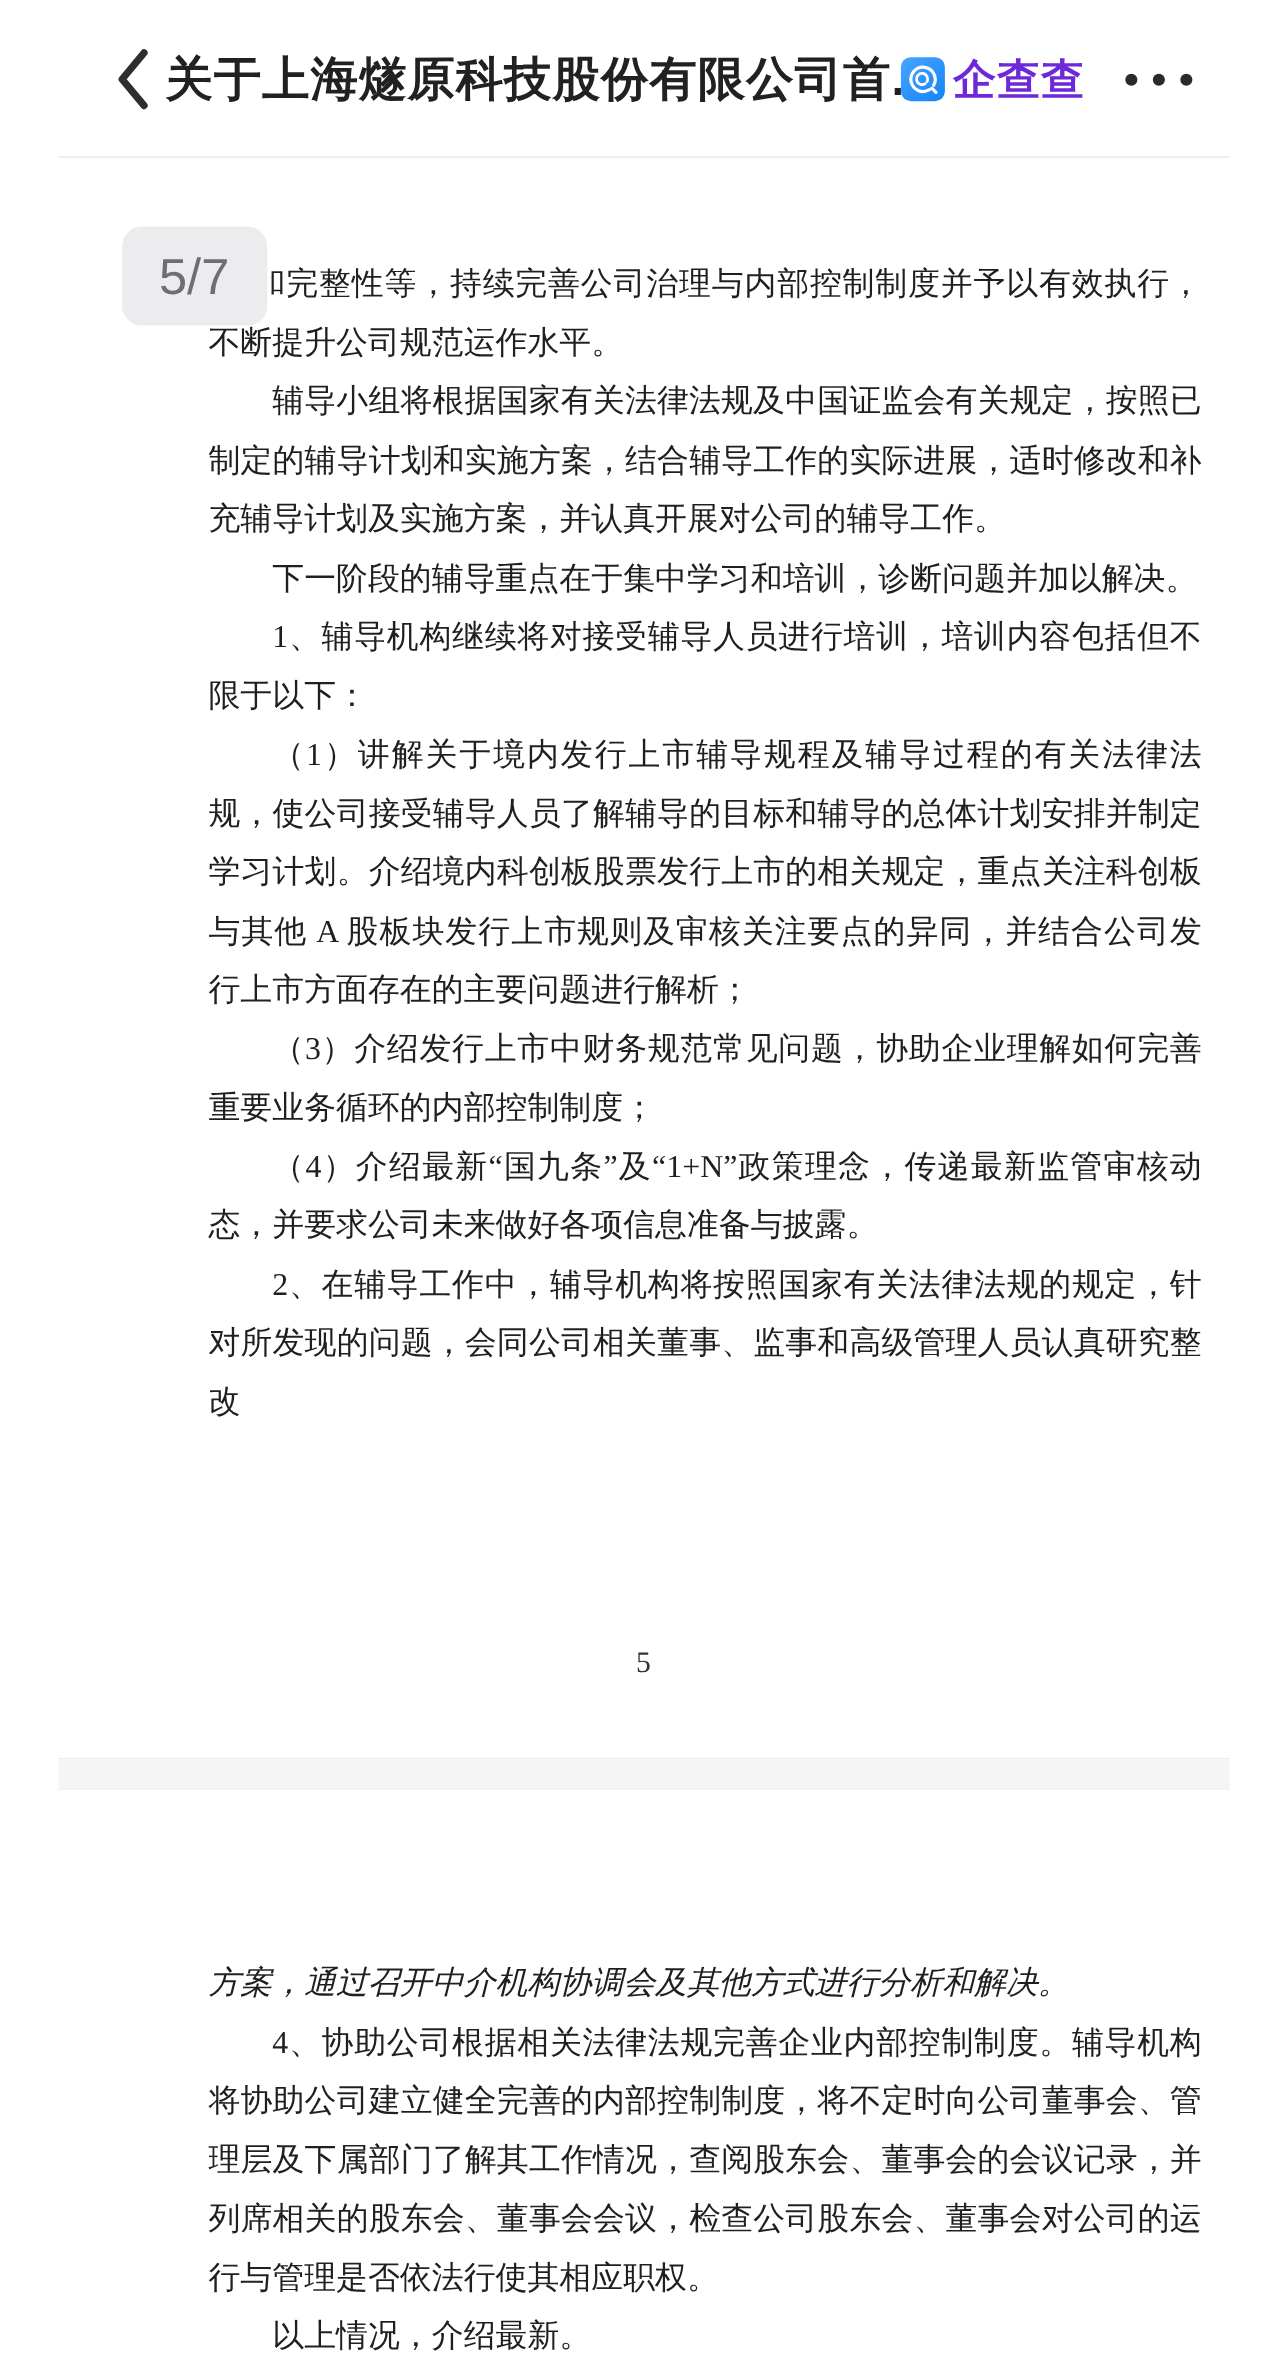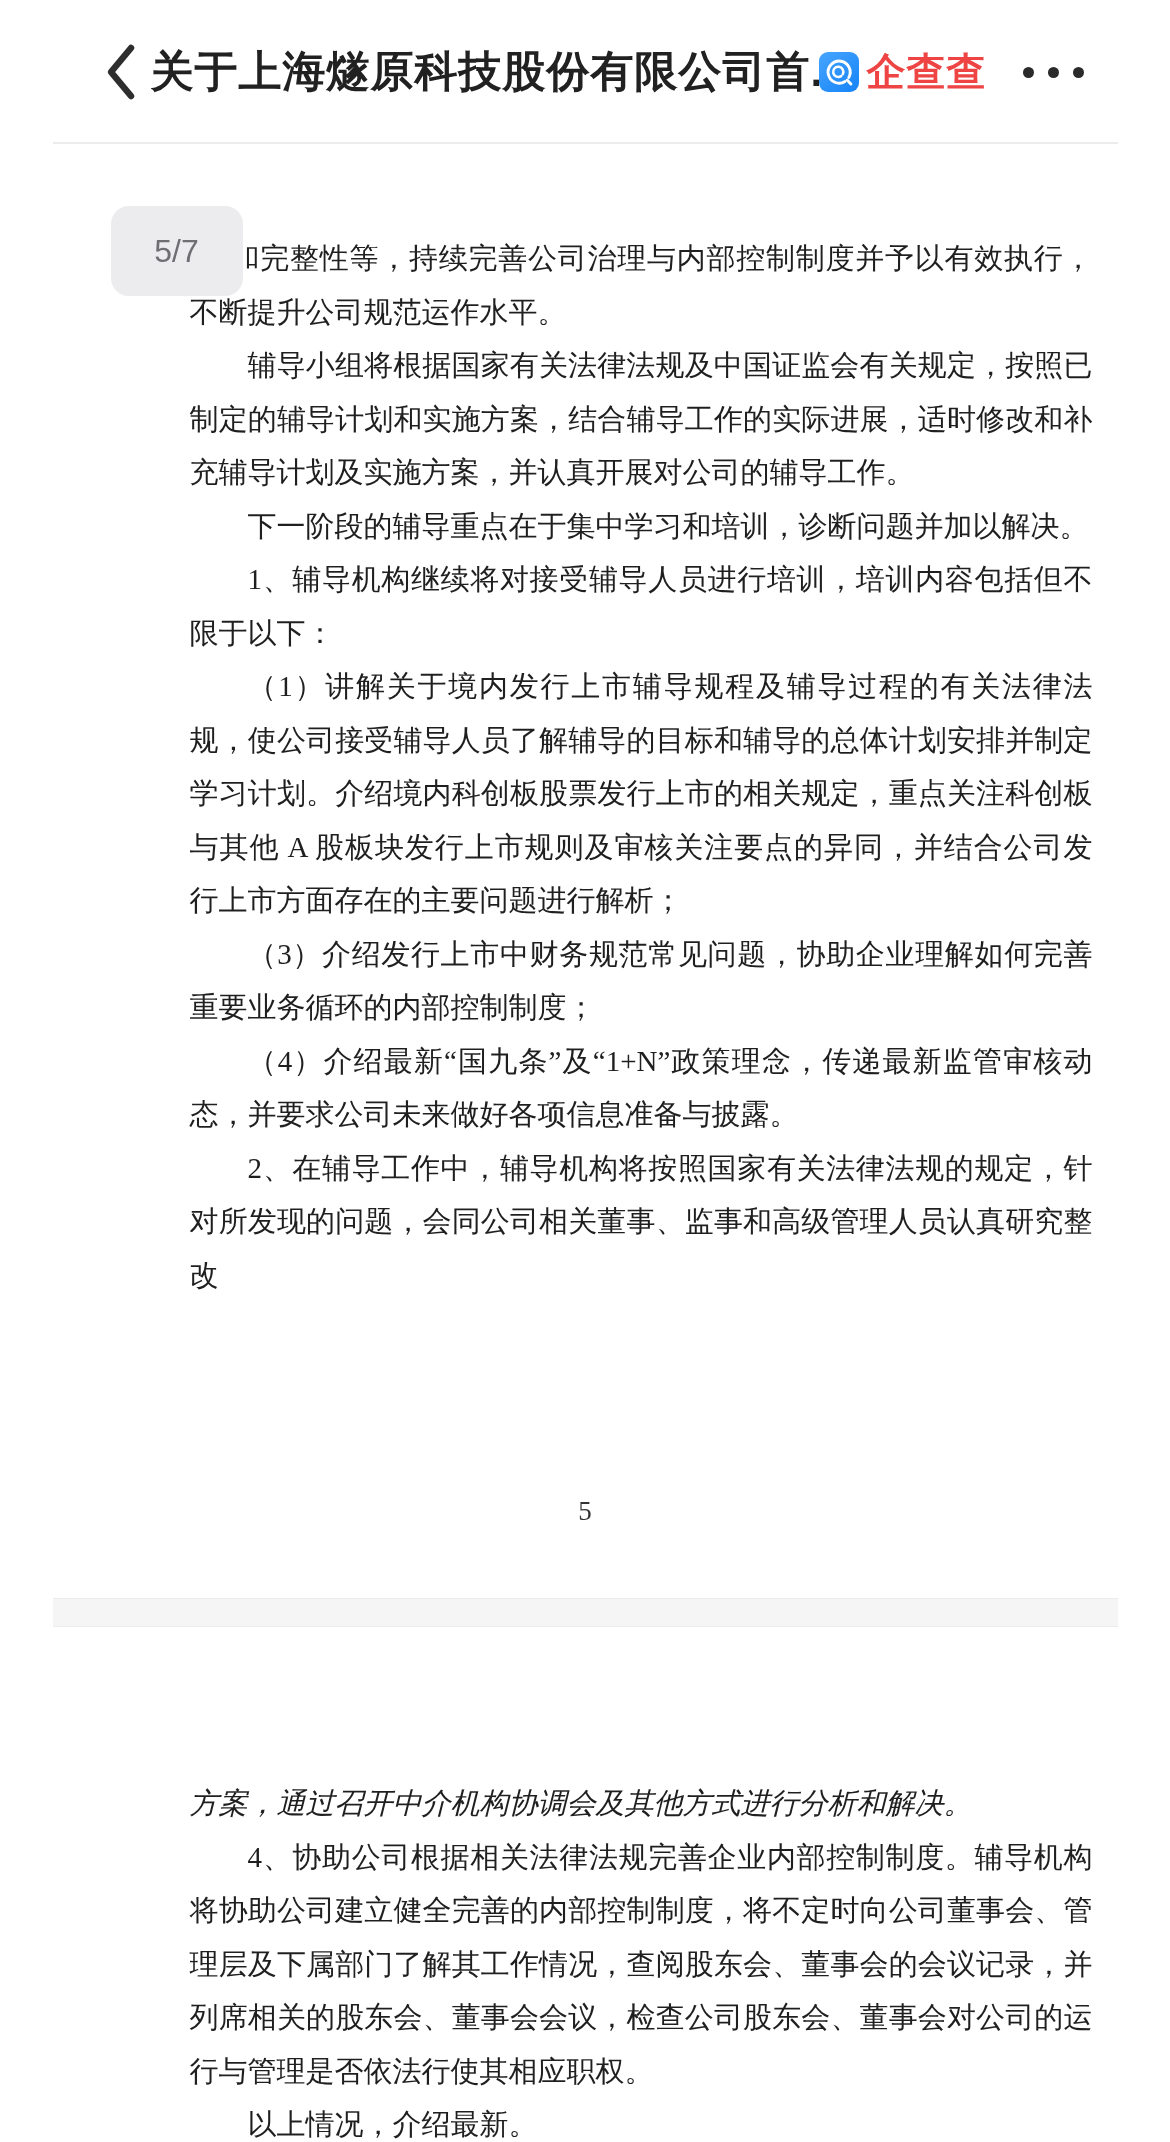--- a/index.html
+++ b/index.html
@@ -21,31 +21,31 @@
   .header-title {
     margin-left:14px; font-size:43px; font-weight:700; color:#212121;
     letter-spacing:1px; white-space:nowrap; overflow:hidden; flex:0 1 auto;
   }
   .brand { display:flex; align-items:center; margin-left:auto; cursor:pointer; flex:0 0 auto; }
   .brand-logo {
     width:40px; height:40px; border-radius:9px;
     background:linear-gradient(140deg,#47a5ff 0%,#1583f7 100%);
     display:flex; align-items:center; justify-content:center;
   }
-  .brand-name { margin-left:8px; font-size:39px; font-weight:600; color:#ef4444; letter-spacing:1px; }
+  .brand-name { margin-left:8px; font-size:39px; font-weight:600; color:#6d28d9; letter-spacing:1px; }
   .more-btn { display:flex; align-items:center; margin-left:36px; cursor:pointer; flex:0 0 auto; }
   .more-btn i { display:block; width:11px; height:11px; border-radius:50%; background:#2a2a2a; }
   .more-btn i + i { margin-left:14px; }
 
   
   .page-badge {
     position:absolute; left:58px; top:190px; width:132px; height:90px;
     background:#ececee; border-radius:18px; z-index:5;
     display:flex; align-items:center; justify-content:center;
-    font-size:32px; color:#6e6e73; font-weight:400;
+    font-size:46px; color:#6e6e73; font-weight:400;
     font-family:"Liberation Sans", sans-serif;
   }
 
   
   .doc-page { position:relative; background:#ffffff; }
   .page-1 { height:1454px; }
   .page-gap { height:29px; background:#f5f5f6; border-top:1px solid #ececec; border-bottom:1px solid #ececec; }
   .page-2 { height:531px; }
 
   .doc-text {

